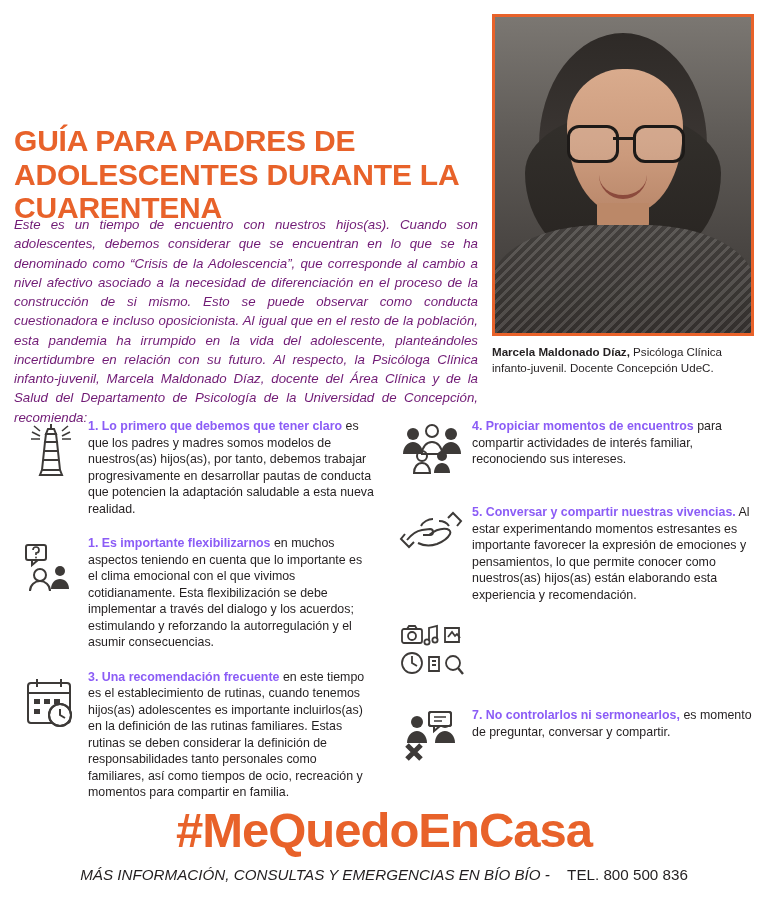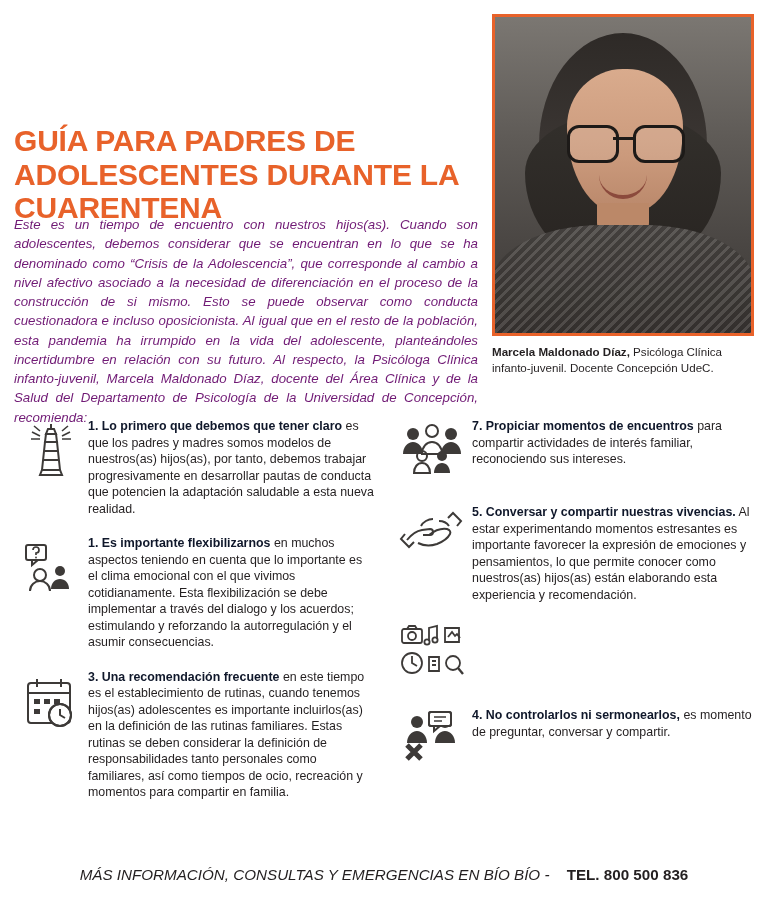--- a/index.html
+++ b/index.html
@@ -203,21 +203,21 @@
     padding-top: 2px;
   }
   .item .body {
     flex: 1 1 auto;
     font-size: 12.4px;
     line-height: 1.33;
     color: #231f20;
     text-align: left;
   }
   .item .body .lead {
-    color: #0f172a;
+    color: #8b5cf6;
     font-weight: bold;
   }
 
   
   .col.right .item .icon { flex-basis: 80px; width: 80px; }
 
   
   .footer {
     position: absolute;
     left: 0;
@@ -242,21 +242,21 @@
     left: 0;
     top: 76px;
     width: 768px;
     text-align: center;
     font-size: 15.2px;
     font-style: italic;
     color: #231f20;
   }
   .footline b {
     font-style: normal;
-    font-weight: bold;
+    font-weight: normal;
     margin-left: 13px;
   }
   svg { display: block; }
 </style>
 </head>
 <body>
 
 <div class="page">
 
   <div class="header">
@@ -356,21 +356,21 @@
             <path d="M23 34 c0-7 4.5-12 10-12 s10 5 10 12 z"></path>
             <circle cx="52" cy="14" r="6" fill="#3d3a38" stroke="none"></circle>
             <path d="M42 34 c0-7 4.5-12 10-12 s10 5 10 12 z" fill="#3d3a38" stroke="none"></path>
             <circle cx="23" cy="36" r="5"></circle>
             <path d="M15 53 c0-6 3.5-10 8-10 s8 4 8 10 z"></path>
             <circle cx="43" cy="36" r="5" fill="#3d3a38" stroke="none"></circle>
             <path d="M35 53 c0-6 3.5-10 8-10 s8 4 8 10 z" fill="#3d3a38" stroke="none"></path>
           </svg>
         </div>
         <div class="body">
-          <span class="lead">7. Propiciar momentos de encuentros</span><span> para compartir actividades de interés familiar, reconociendo sus intereses.</span>
+          <span class="lead">4. Propiciar momentos de encuentros</span><span> para compartir actividades de interés familiar, reconociendo sus intereses.</span>
         </div>
       </div>
 
       <div class="item">
         <div class="icon">
           <svg width="66" height="56" viewBox="0 0 66 56" fill="none" stroke="#3d3a38" stroke-width="2">
             <path d="M8 34 c4-5 9-9 15-10 l8-1 c2 0 3 1 3 3 s-1 3-3 3 l-7 0"></path>
             <path d="M30 29 c5-4 12-7 18-6 c3 1 4 3 3 5 c-2 4-8 8-13 10 c-6 2-13 2-19-1"></path>
             <path d="M6 28 l-4 5 8 8 5-5"></path>
             <path d="M58 20 l4-5 -8-8 -5 5"></path>
@@ -412,25 +412,26 @@
             <circle cx="46" cy="13" r="6" fill="#3d3a38" stroke="none"></circle>
             <path d="M36 34 c0-7 4.5-12 10-12 s10 5 10 12 z" fill="#3d3a38" stroke="none"></path>
             <rect x="30" y="3" width="22" height="14" rx="2" fill="#ffffff"></rect>
             <rect x="30" y="3" width="22" height="14" rx="2"></rect>
             <path d="M35 17 l0 5 6-5"></path>
             <path d="M35 8 l12 0 M35 12 l8 0" stroke-width="1.5"></path>
             <path d="M8 36 l14 14 M22 36 l-14 14" stroke-width="5"></path>
           </svg>
         </div>
         <div class="body">
-          <span class="lead">4. No controlarlos ni sermonearlos,</span><span> es momento de preguntar, conversar y compartir.</span>
+          <span class="lead">7. No controlarlos ni sermonearlos,</span><span> es momento de preguntar, conversar y compartir.</span>
         </div>
       </div>
     </div>
   </div>
 
   <div class="footer">
+    <div class="hashtag">#MeQuedoEnCasa</div>
     <div class="footline">
       <span>MÁS INFORMACIÓN, CONSULTAS Y EMERGENCIAS EN BÍO BÍO - </span><b>TEL. 800 500 836</b>
     </div>
   </div>
 
 </div>
 
 </body></html>

